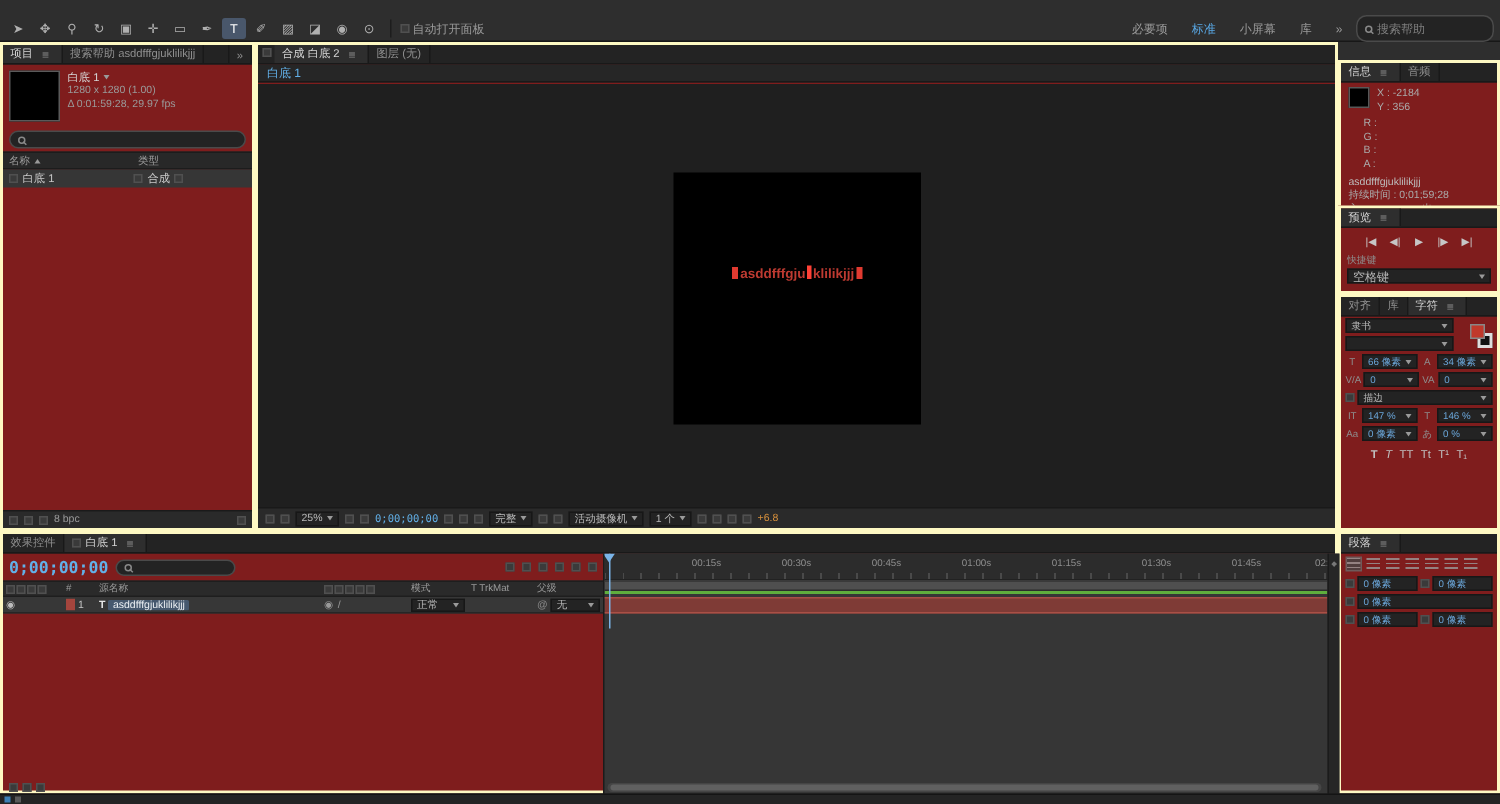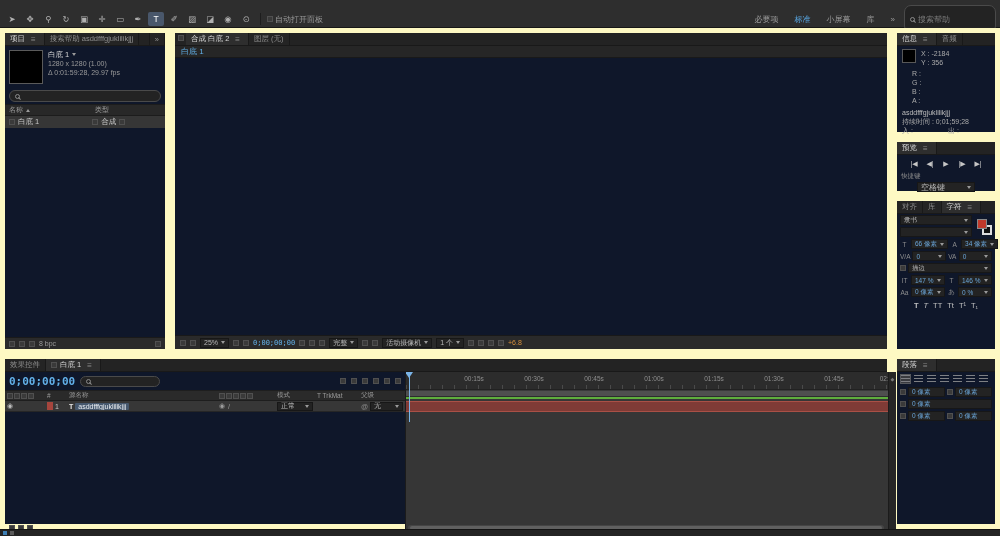--- a/index.html
+++ b/index.html
@@ -8,25 +8,25 @@
 
 .menubar{position:absolute;left:0;top:0;width:1000px;height:11px;background:#282828;border-bottom:1px solid #191919;display:flex;align-items:center;padding-left:4px;font-size:7.5px;color:#c2c2c2}
 .menu-item{padding:0 5px;white-space:nowrap;cursor:default}
 .toolbar{position:absolute;left:0;top:11px;width:1000px;height:17px;background:#2e2e2e;border-bottom:1px solid #171717;display:flex;align-items:center;padding:0 4px;gap:2px}
 .tool{width:16px;height:14px;display:flex;align-items:center;justify-content:center;color:#b0b0b0;font-size:8.5px}
 .tool.active{background:#5a githubcolor}
 .tool.active{background:#556;border-radius:2px;color:#fff;background:#49576b}
 .sep{width:1px;height:12px;background:#1d1d1d;margin:0 4px}
 .ws{padding:0 7px;color:#9a9a9a;white-space:nowrap}
 .ws.active{color:#58a6e2}
-.search{background:#232323;border:1px solid #4a4a4a;border-radius:7px;display:flex;align-items:center;gap:3px;padding:0 5px;color:#7d7d7d;height:28px}
+.search{background:#232323;border:1px solid #4a4a4a;border-radius:7px;display:flex;align-items:center;gap:3px;padding:0 5px;color:#7d7d7d;height:18px}
 .mag{width:5px;height:5px;border:1px solid #8a8a8a;border-radius:50%;position:relative;flex:none}
 .mag::after{content:"";position:absolute;width:3px;height:1px;background:#8a8a8a;transform:rotate(45deg);right:-2px;bottom:-1px}
 
-.panel{position:absolute;background:#0f172a;border:5px solid #fef9c3}
+.panel{position:absolute;background:#7f1d1d;border:2px solid #fef9c3}
 .tabs{display:flex;align-items:stretch;background:#232323;height:13px;border-bottom:1px solid #191919;overflow:hidden}
 .tab{display:flex;align-items:center;gap:3px;padding:0 5px;color:#8f8f8f;background:#242424;border-right:1px solid #191919;white-space:nowrap;overflow:hidden;font-size:7.5px}
 .tab.active{background:#2e2e2e;color:#d4d4d4}
 .burger{color:#8a8a8a;font-size:8px;padding:0 3px}
 .caret{width:0;height:0;border-left:2.5px solid transparent;border-right:2.5px solid transparent;border-top:3px solid #9a9a9a;flex:none}
 .caret-up{width:0;height:0;border-left:2.5px solid transparent;border-right:2.5px solid transparent;border-bottom:3px solid #9a9a9a;flex:none}
 .dd{background:#232323;border:1px solid #171717;display:flex;align-items:center;gap:3px;padding:0 3px;height:10px;color:#b8b8b8;white-space:nowrap}
 .minibox{width:6px;height:6px;background:#3a3a3a;border:1px solid #505050;flex:none}
 .blue{color:#62b0e8}
 .orange{color:#d7903c}
@@ -174,20 +174,27 @@
           <span>合成 白底 2</span>
           <span class="burger">≡</span>
         </div>
       <div class="tab">
           <span>图层 (无)</span>
         </div>
     </div>
     <div class="nav-strip">
       <span class="blue">白底 1</span>
     </div>
+    <div class="viewer">
+      <div class="canvas">
+        <div class="ctext">
+          <span class="cbox"></span><span>asddfffgju</span><span class="cursorbox"></span><span>klilikjjj</span><span class="cbox"></span>
+        </div>
+      </div>
+    </div>
     <div class="viewbar">
       <span class="minibox"></span>
       <span class="minibox"></span>
       <span class="dd">
           <span>25%</span>
           <span class="caret"></span>
         </span>
       <span class="minibox"></span>
       <span class="minibox"></span>
       <span class="blue mono">0;00;00;00</span>
@@ -209,21 +216,21 @@
           <span class="caret"></span>
         </span>
       <span class="minibox"></span>
       <span class="minibox"></span>
       <span class="minibox"></span>
       <span class="minibox"></span>
       <span class="orange">+6.8</span>
     </div>
   </div>
 
-  <div class="panel" style="left:892px;top:28px;width:108px;height:109px">
+  <div class="panel" style="left:892px;top:40px;width:108px;height:109px">
     <div class="tabs">
       <div class="tab active">
           <span>信息</span>
           <span class="burger">≡</span>
         </div>
       <div class="tab">
           <span>音频</span>
         </div>
     </div>
     <div class="info-body">
@@ -257,21 +264,21 @@
         </div>
     </div>
     <div class="pv-buttons">
       <span class="pbtn">|◀</span>
       <span class="pbtn">◀|</span>
       <span class="pbtn">▶</span>
       <span class="pbtn">|▶</span>
       <span class="pbtn">▶|</span>
     </div>
     <div style="padding:0 4px;font-size:6.5px;color:#8e8e8e">快捷键</div>
-    <div class="dd" style="margin:1px 20px">
+    <div class="dd" style="margin:1px 4px">
       <span>空格键</span>
         <span class="caret" style="margin-left:auto"></span>
     </div>
   </div>
 
   <div class="panel" style="left:892px;top:196px;width:108px;height:158px">
     <div class="sw-fill"></div>
     <div class="sw-stroke"></div>
     <div class="tabs">
       <div class="tab">

